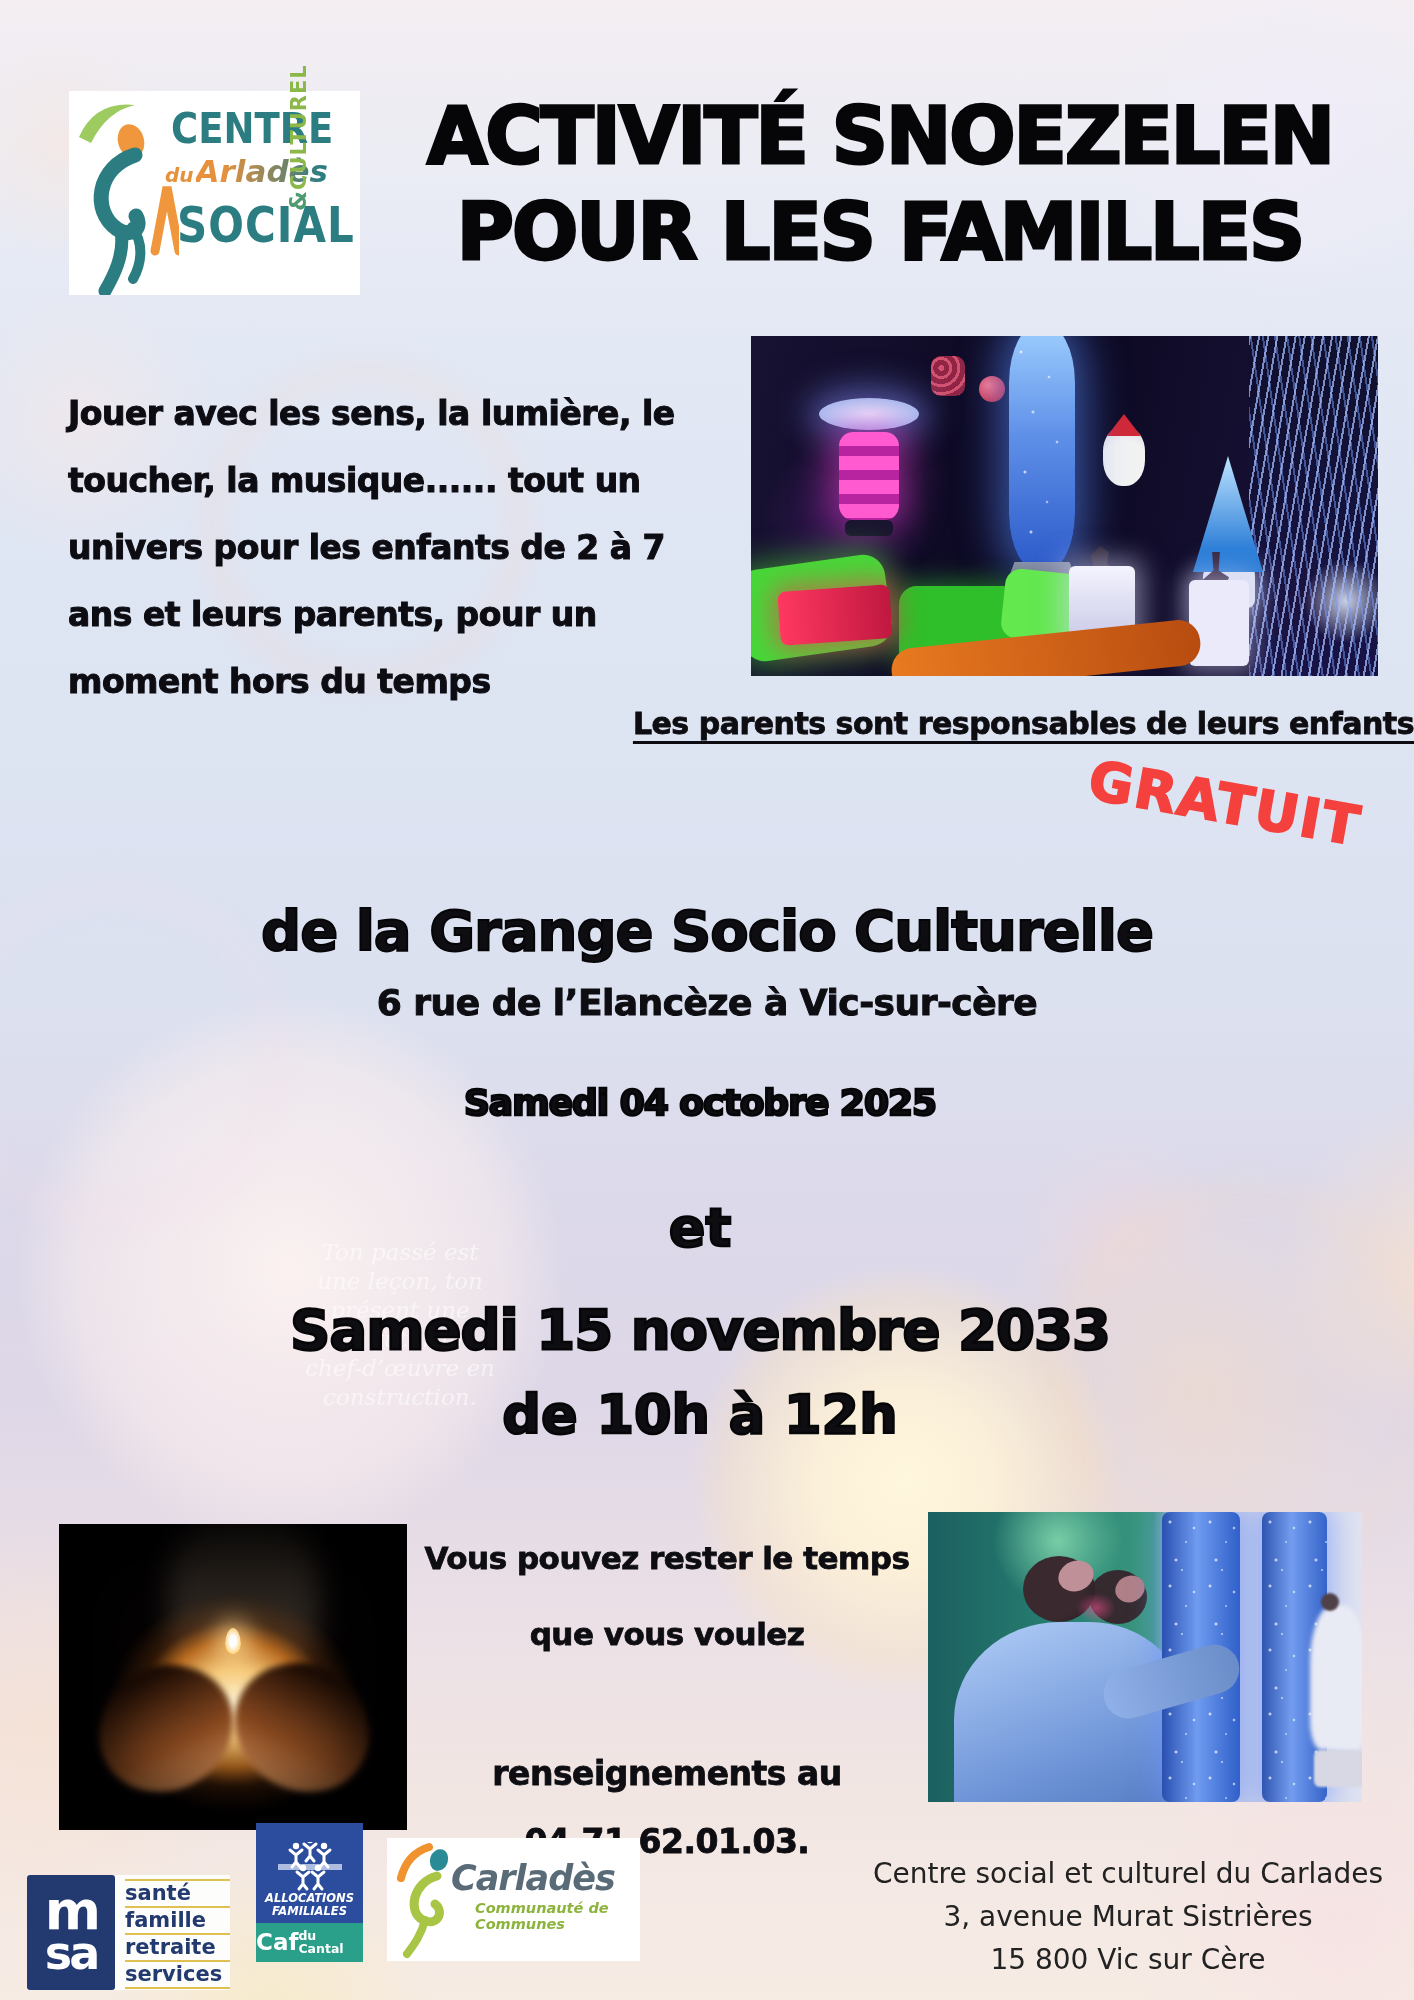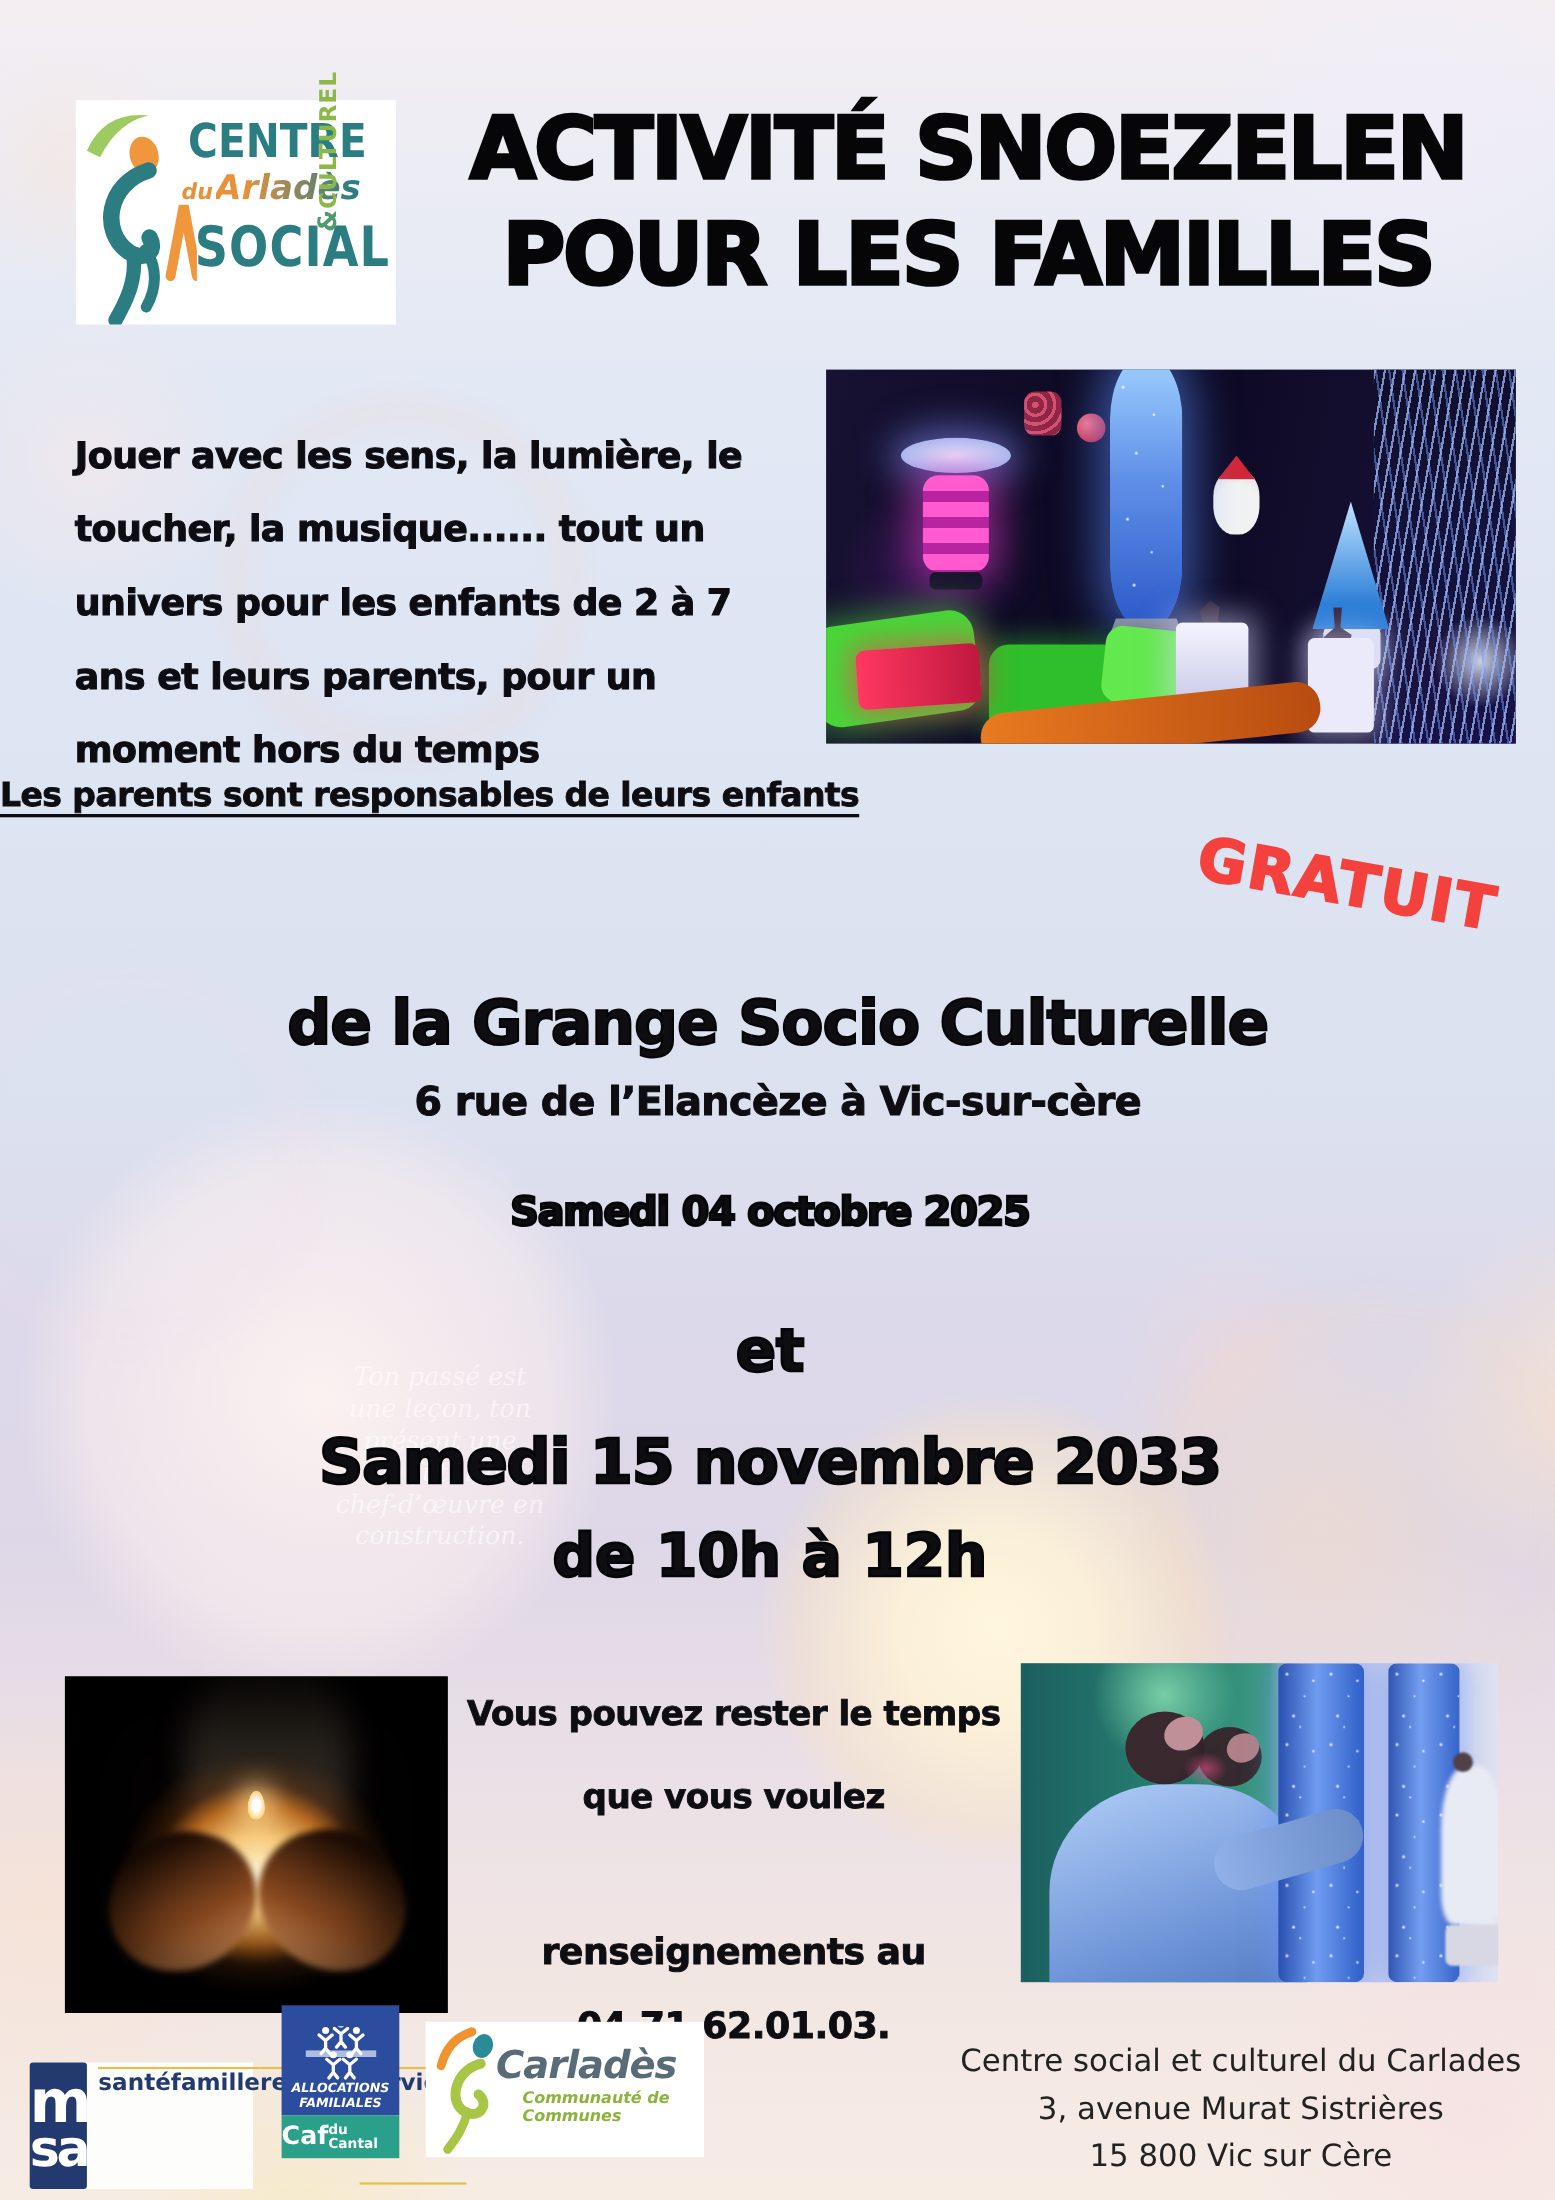--- a/index.html
+++ b/index.html
@@ -81,21 +81,21 @@
   .ps-green2{left:148px;top:250px;width:122px;height:82px;border-radius:18px;background:#2fbf2a;box-shadow:0 0 24px 5px rgba(60,210,50,.45);}
   .ps-green3{left:252px;top:236px;width:92px;height:70px;border-radius:16px;background:#63e84e;transform:rotate(6deg);}
   .ps-red{left:28px;top:252px;width:112px;height:54px;border-radius:8px;background:linear-gradient(90deg,#ff3860,#c01840);transform:rotate(-4deg);box-shadow:0 0 26px 6px rgba(255,50,80,.55);}
   .ps-orange{left:140px;top:298px;width:310px;height:46px;border-radius:22px;background:linear-gradient(90deg,#e87a20,#b84c10);transform:rotate(-6deg);}
   .ps-cube1{left:318px;top:230px;width:66px;height:80px;border-radius:6px;background:linear-gradient(180deg,#f4f4ff,#c6c6e6);box-shadow:0 0 26px 8px rgba(220,220,255,.5);}
   .ps-dino1{left:334px;top:206px;width:34px;height:40px;background:#2e2438;clip-path:polygon(10% 100%,25% 55%,15% 35%,45% 10%,70% 25%,65% 55%,90% 70%,75% 100%);}
   .ps-cube2{left:438px;top:244px;width:60px;height:86px;border-radius:6px;background:#eaeafa;box-shadow:0 0 22px 7px rgba(215,215,250,.45);}
   .ps-fig2{left:452px;top:216px;width:26px;height:46px;background:#3a2c48;clip-path:polygon(35% 0,65% 0,60% 40%,100% 55%,70% 100%,30% 100%,0 60%,40% 40%);}
 
   
-  .note{left:0;top:706px;width:1414px;text-align:left;font-weight:bold;font-size:30px;letter-spacing:-.5px;
+  .note{left:0;top:706px;width:1414px;text-align:right;font-weight:bold;font-size:30px;letter-spacing:-.5px;
     text-decoration:underline;text-underline-offset:7px;text-decoration-thickness:3px;-webkit-text-stroke:.8px #0c0c12;}
 
   
   .venue1{left:0;top:788px;width:1414px;text-align:center;font-weight:bold;font-size:52px;letter-spacing:-1px;-webkit-text-stroke:2px #060608;}
   .venue2{left:0;top:898px;width:1414px;text-align:center;font-weight:bold;font-size:56px;letter-spacing:-1px;-webkit-text-stroke:2px #060608;}
   .venue3{left:0;top:982px;width:1414px;text-align:center;font-weight:bold;font-size:36px;letter-spacing:-.5px;-webkit-text-stroke:1px #0c0c12;}
 
   
   .gratuit{left:1075px;top:772px;width:300px;text-align:center;font-weight:bold;font-size:54px;letter-spacing:2px;color:#f5413d;transform:rotate(10deg);-webkit-text-stroke:2px #f5413d;}
 
@@ -149,21 +149,21 @@
   .pb-arm{left:40%;top:50%;width:32%;height:17%;border-radius:26px;background:linear-gradient(90deg,#8fb0e8,#6a8cc8);transform:rotate(-16deg);}
   .pb-fig{left:88%;top:32%;width:13%;height:50%;border-radius:40% 40% 20% 20%;background:#e8eaf4;filter:blur(2px);}
   .pb-fighead{left:90.5%;top:28%;width:18px;height:18px;border-radius:50%;background:#504048;filter:blur(1px);}
   .pb-console{left:89%;top:82%;width:13%;height:13%;border-radius:6px;background:#d8d8e4;filter:blur(1px);}
 
   
   .logo-msa{left:27px;top:1875px;width:203px;height:115px;display:flex;background:#fdfdfb;}
   .msa-block{width:88px;height:115px;background:#223a70;color:#fff;display:flex;flex-direction:column;align-items:center;justify-content:center;font-weight:bold;border-radius:3px;}
   .msa-m{font-size:54px;line-height:40px;letter-spacing:-4px;}
   .msa-sa{font-size:46px;line-height:44px;letter-spacing:-3px;}
-  .msa-services{flex:1;display:flex;flex-direction:row;justify-content:space-between;padding:4px 0 4px 10px;}
+  .msa-services{flex:1;display:flex;flex-direction:column;justify-content:space-between;padding:4px 0 4px 10px;}
   .msa-row{border-top:2px solid #e0c050;color:#223a70;font-weight:bold;font-size:21px;line-height:25px;}
   .msa-row:last-child{border-bottom:2px solid #e0c050;}
   .logo-caf{left:256px;top:1823px;width:107px;height:139px;display:flex;flex-direction:column;}
   .caf-top{height:99px;background:#2c4d9e;color:#fff;display:flex;flex-direction:column;align-items:center;justify-content:flex-end;padding-bottom:5px;}
   .caf-alloc{font-size:11.5px;font-weight:bold;font-style:italic;line-height:13px;text-align:center;}
   .caf-bottom{height:40px;background:#2aa08a;color:#fff;display:flex;flex-direction:row;align-items:center;justify-content:center;line-height:1;}
   .caf-name{font-weight:bold;font-size:23px;}
   .caf-sub{font-weight:bold;font-size:12.5px;}
   .logo-carlades{left:387px;top:1838px;width:253px;height:123px;background:#fff;}
   .cl-text{position:absolute;left:64px;top:20px;color:#5a6b78;font-weight:bold;font-size:35px;font-style:italic;letter-spacing:-1px;}

